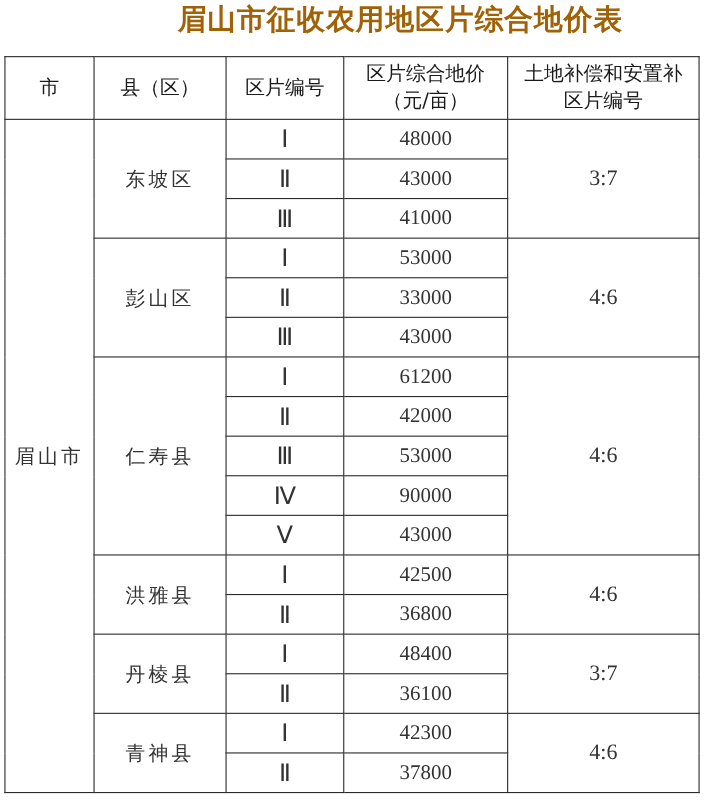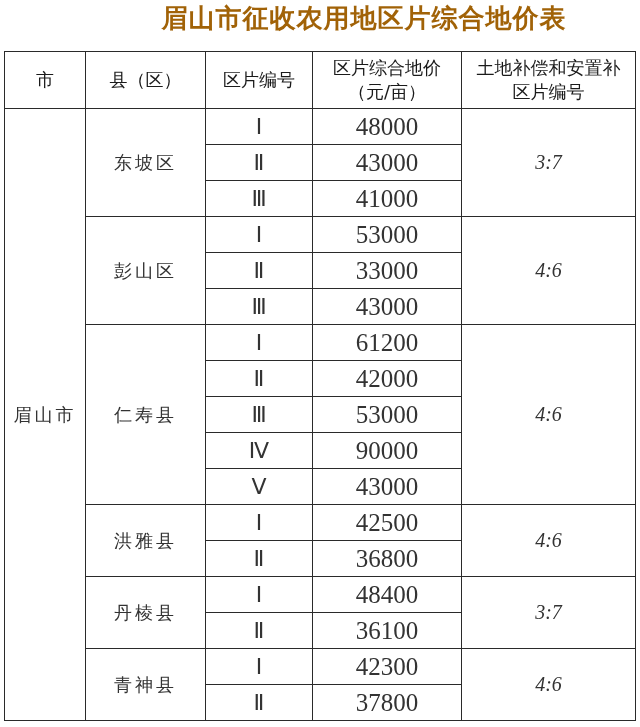--- a/index.html
+++ b/index.html
@@ -4,22 +4,22 @@
 <style>
   html, body { margin: 0; padding: 0; background: #ffffff; }
   body { width: 640px; height: 727px; position: relative; overflow: hidden; font-family: "DejaVu Serif", serif; color: #222; }
   .title { position: absolute; left: 0; top: 0; width: 640px; height: 40px; text-align: center; font-family: "DejaVu Serif", serif; font-weight: bold; font-size: 26px; line-height: 36px; letter-spacing: 1px; color: #a16207; padding-left: 44px; }
   table { position: absolute; left: 4px; top: 51px; border-collapse: collapse; table-layout: fixed; width: 631px; }
   td, th { border: 1.3px solid #2a2a2a; text-align: center; vertical-align: middle; padding: 0; }
   th { font-family: "DejaVu Sans", sans-serif; font-weight: normal; font-size: 18px; line-height: 24px; height: 56px; color: #1a1a1a; }
   td { height: 35px; font-size: 18px; }
   td.city, td.county { font-family: Liberation Serif, serif; font-size: 18px; letter-spacing: 3px; color: #333; }
   td.zone { font-family: "Liberation Serif", serif; font-size: 22px; color: #333; }
-  td.price { font-family: "Liberation Serif", serif; font-size: 25px; color: #333; }
-  td.ratio { font-family: "Liberation Serif", serif; font-size: 20px; color: #333; font-style: italic; }
+  td.price { font-family: "Liberation Serif", serif; font-size: 19px; color: #333; }
+  td.ratio { font-family: "Liberation Serif", serif; font-size: 20px; color: #333; }
 </style>
 </head>
 <body>
 
 <div class="title">眉山市征收农用地区片综合地价表</div>
 
 <table>
   <colgroup>
     <col style="width:81px">
     <col style="width:120px">

